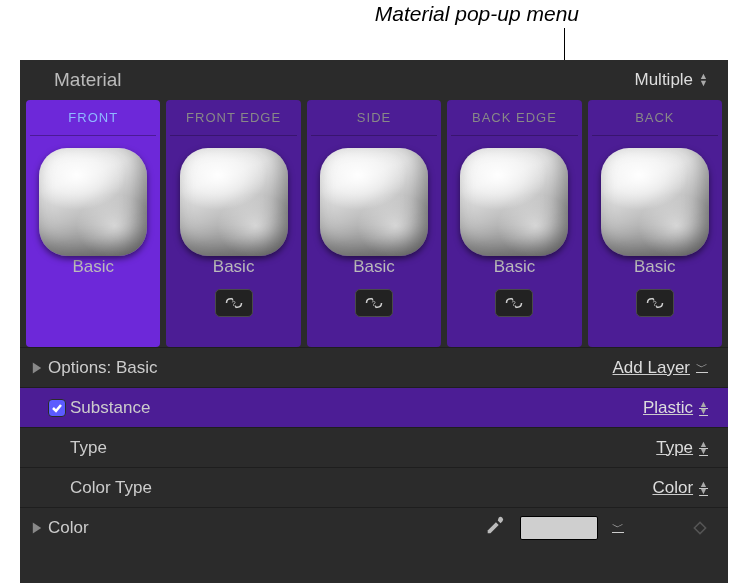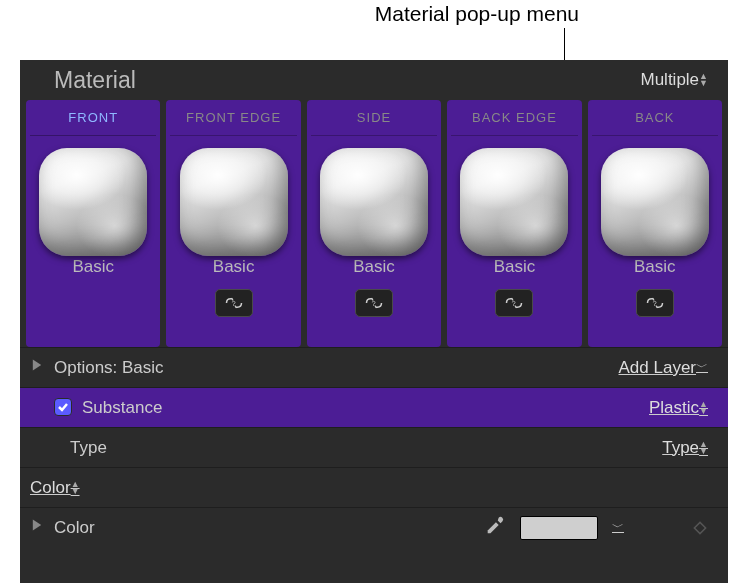--- a/index.html
+++ b/index.html
@@ -17,20 +17,21 @@
     height: 46px;
     width: 745px;
   }
   .annotation-text {
     position: absolute;
     right: 166px;
     top: 2px;
     font-size: 21px;
     color: #000;
     text-align: right;
+    font-style: italic;
   }
   .annotation-line {
     position: absolute;
     left: 564px;
     top: 28px;
     width: 1px;
     height: 32px;
     background: #000;
   }
   .panel {
@@ -41,27 +42,27 @@
     position: relative;
   }
   .header-row {
     display: flex;
     align-items: center;
     height: 40px;
     padding: 0 20px 0 34px;
   }
   .header-label {
     flex: 1;
-    font-size: 23px;
+    font-size: 19px;
     color: #bbb;
   }
   .popup {
     display: flex;
     align-items: center;
-    gap: 0;
+    gap: 6px;
     cursor: default;
   }
   .popup-label {
     font-size: 17px;
     color: #ddd;
   }
   .updown-icon {
     display: inline-flex;
     flex-direction: column;
     gap: 0px;
@@ -81,21 +82,21 @@
     flex: 1;
     background: #4c1d95;
     border-radius: 4px;
     display: flex;
     flex-direction: column;
     align-items: center;
     position: relative;
     padding: 0 4px 8px 4px;
   }
   .thumb-card.active {
-    background: #4c1d95;
+    background: #6d28d9;
   }
   .thumb-title {
     height: 36px;
     line-height: 36px;
     font-size: 13px;
     letter-spacing: 1px;
     color: #888;
     text-align: center;
     width: 100%;
     border-bottom: 1px solid rgba(0,0,0,0.25);
@@ -144,21 +145,22 @@
   .param-row {
     display: flex;
     align-items: center;
     height: 40px;
     padding: 0 20px 0 10px;
     border-top: 1px solid #1e1e1e;
   }
   .param-row.alt { background: #4c1d95; }
   .row-left {
     display: flex;
-    gap: 10px;
+    align-items: center;
+    gap: 4px;
     flex: 1;
   }
   .disclosure {
     width: 14px;
     height: 14px;
     display: inline-block;
   }
   .disclosure svg { width: 14px; height: 14px; fill: #888; }
   .indent-spacer { width: 14px; height: 14px; display:inline-block; }
   .check-box {
@@ -345,20 +347,23 @@
           <span class="popup-label">Type</span>
           <span class="updown-icon">
               <span>▲</span>
               <span>▼</span>
             </span>
         </div>
       </div>
     </div>
 
     <div class="param-row">
+      <div class="row-left" style="padding-left:40px;">
+        <span class="row-label">Color Type</span>
+      </div>
       <div class="row-right">
         <div class="popup">
           <span class="popup-label">Color</span>
           <span class="updown-icon">
               <span>▲</span>
               <span>▼</span>
             </span>
         </div>
       </div>
     </div>

